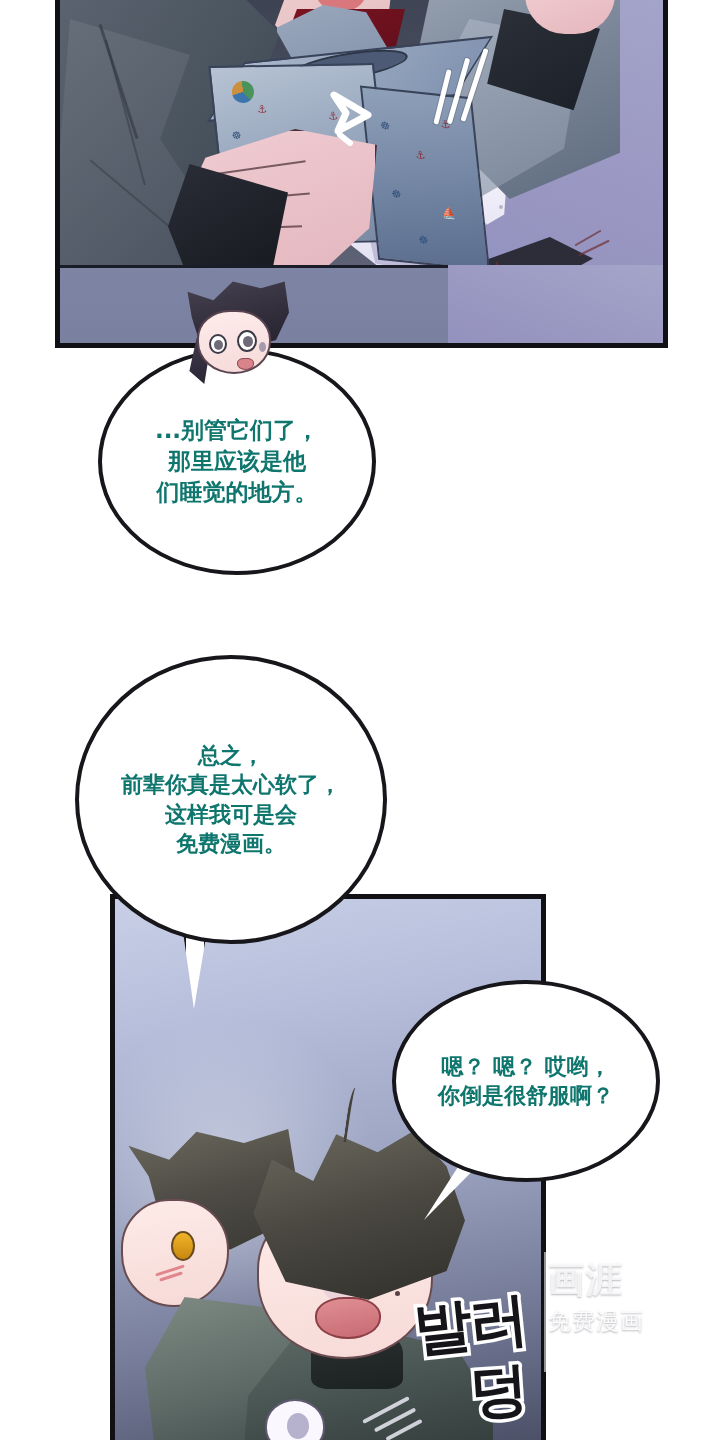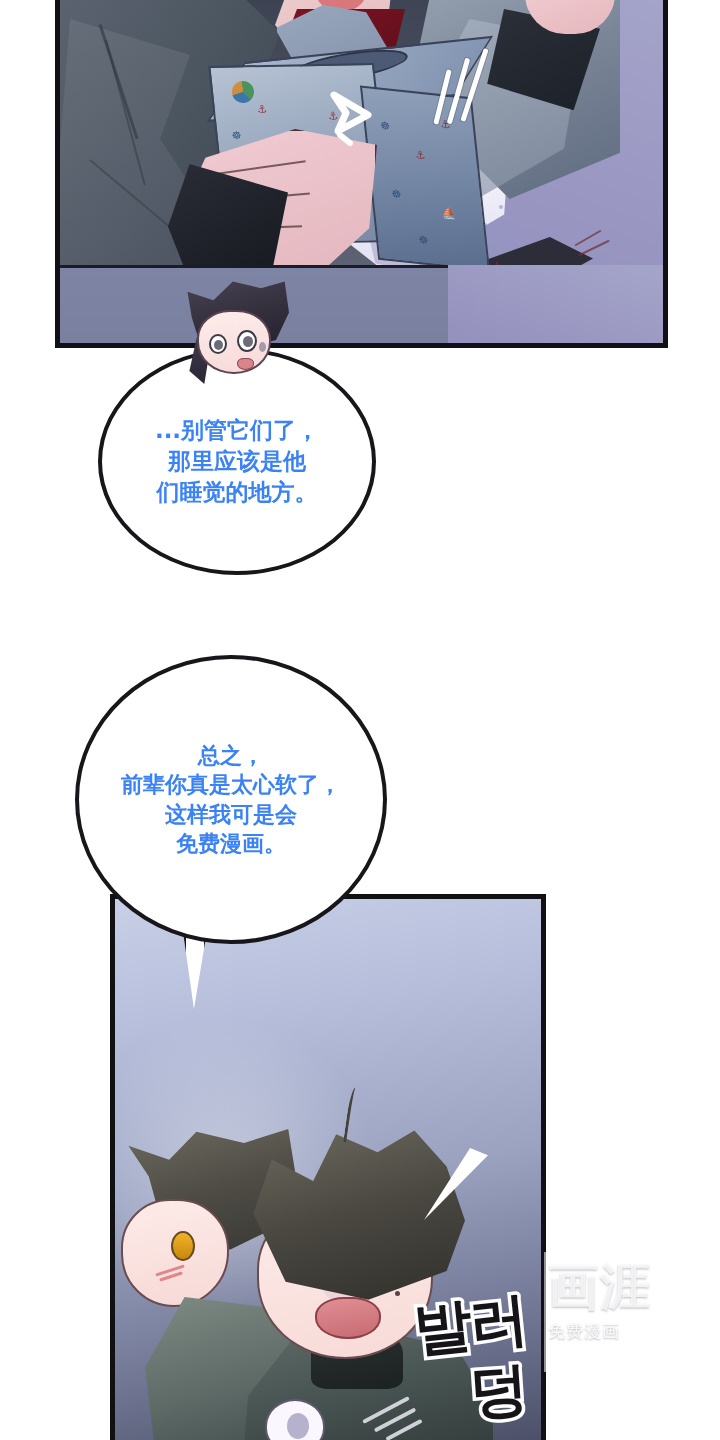--- a/index.html
+++ b/index.html
@@ -321,21 +321,21 @@
   
   .bubble{
     position:absolute;
     background:#ffffff;
     border:4px solid #16161b;
     display:flex; align-items:center; justify-content:center;
     text-align:center;
   }
   .bubble p{
     margin:0;
-    color:#3b82f6;
+    color:#0f766e;
     font-weight:700;
     line-height:1.34;
     font-family:"DejaVu Sans","Liberation Sans",sans-serif;
     white-space:pre-line;
   }
   #bubble1{
     left:98px; top:348px; width:278px; height:227px;
     border-radius:50% 50% 50% 50% / 50% 50% 50% 50%;
     z-index:6;
   }
@@ -391,29 +391,29 @@
   .peek-drop{position:absolute;left:78px;top:64px;width:7px;height:10px;background:#8f8aa2;border-radius:50% 50% 50% 50%;opacity:.8;}
   .peek-strand{
     position:absolute; left:6px; top:60px; width:24px; height:46px;
     background: linear-gradient(170deg,#413b4c,#292533);
     clip-path: polygon(40% 0%, 100% 12%, 72% 100%, 10% 72%);
   }
 
   
   .wm{ position:absolute; left:548px; top:1262px; z-index:9; pointer-events:none; }
   .wm-main{
-    font-size:50px; font-weight:700; letter-spacing:2px;
+    font-size:36px; font-weight:700; letter-spacing:2px;
     color: rgba(255,255,255,.78);
     text-shadow: 0 1px 2px rgba(60,60,80,.35);
     line-height:1;
     font-family:"DejaVu Sans","Liberation Sans",sans-serif;
   }
   .wm-sub{
     margin-top:8px;
-    font-size:17px; font-weight:400; letter-spacing:1px;
+    font-size:23px; font-weight:400; letter-spacing:1px;
     color: rgba(255,255,255,.9);
     text-shadow: 0 1px 2px rgba(60,60,80,.4);
     font-family:"DejaVu Sans","Liberation Sans",sans-serif;
   }
   .wm-plate{
     position:absolute; left:544px; top:1252px; width:176px; height:120px;
     background: rgba(255,255,255,.55);
     z-index:8;
   }
 </style>
@@ -549,20 +549,24 @@
     <div class="chB-mouth"></div>
     <div class="chB-dot"></div>
     <div class="chB-hair"></div>
     <div class="chB-ahoge"></div>
 
     <div class="p2-paw"></div>
     <div class="p2-pawshade"></div>
   </div>
 
   <div class="tail3"></div>
+  <div class="bubble" id="bubble3">
+    <p>嗯？ 嗯？ 哎哟，
+你倒是很舒服啊？</p>
+  </div>
 
   <div class="sfx-lines" style="left:360px;top:1408px;width:52px;"></div>
   <div class="sfx-lines" style="left:372px;top:1418px;width:46px;"></div>
   <div class="sfx-lines" style="left:384px;top:1428px;width:40px;"></div>
   <div class="sfx sfx1">발러</div>
   <div class="sfx sfx2">덩</div>
 
   <div class="wm-plate"></div>
   <div class="wm">
     <div class="wm-main">画涯</div>

